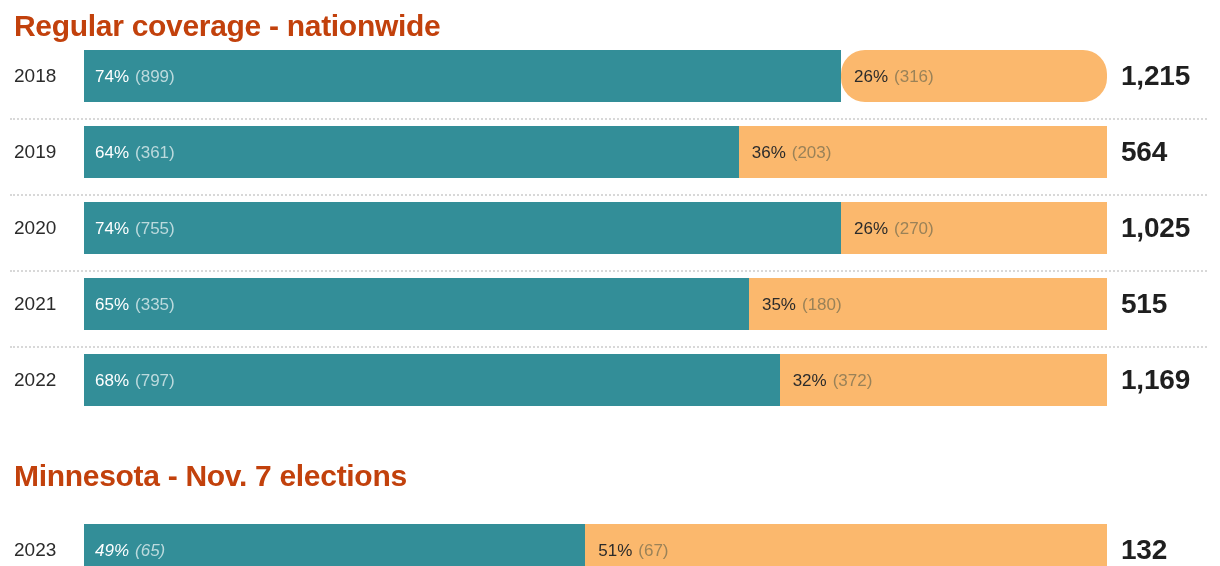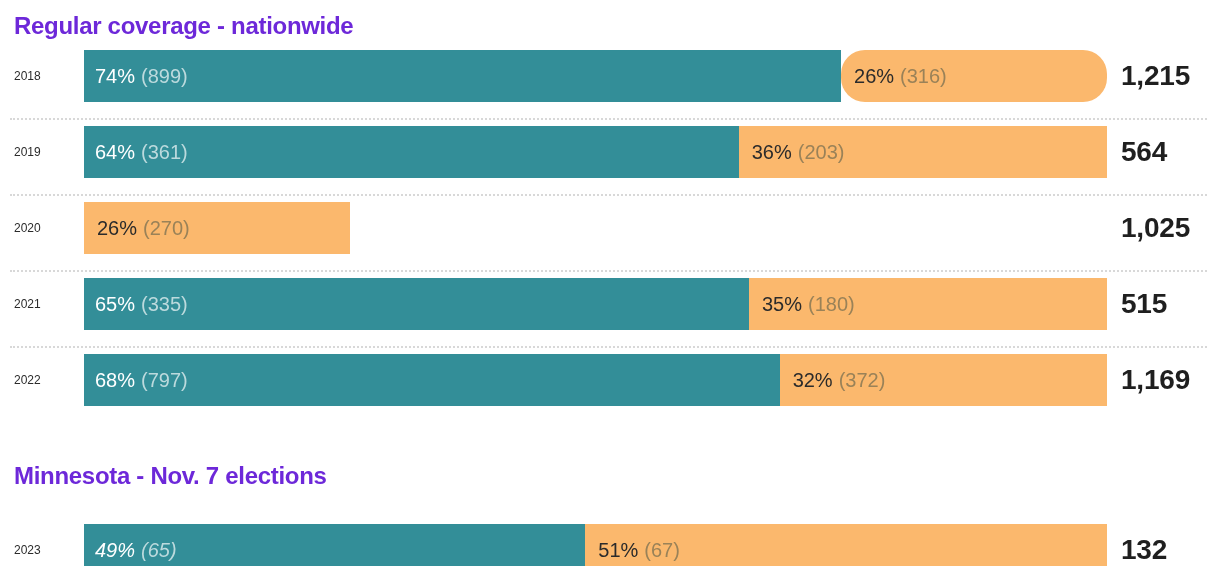--- a/index.html
+++ b/index.html
@@ -17,23 +17,23 @@
     width: 1220px;
     height: 566px;
     background: #ffffff;
     overflow: hidden;
   }
 
   
   .section-title {
     position: absolute;
     left: 14px;
-    font-size: 24px;
+    font-size: 30px;
     font-weight: bold;
-    color: #6d28d9;
+    color: #c2410c;
     letter-spacing: -0.3px;
     white-space: nowrap;
     line-height: 28px;
   }
   #title-1 { top: 12px; }
   #title-2 { top: 462px; }
 
   
   .row {
     position: absolute;
@@ -41,21 +41,21 @@
     width: 1220px;
     height: 52px;
   }
   .row-year {
     position: absolute;
     left: 14px;
     top: 0;
     width: 60px;
     height: 52px;
     line-height: 52px;
-    font-size: 12px;
+    font-size: 19px;
     color: #2b2b2b;
     text-align: left;
     white-space: nowrap;
   }
   .bar-track {
     position: absolute;
     left: 84px;
     top: 0;
     width: 1023px;
     height: 52px;
@@ -73,21 +73,21 @@
   }
   .seg-primary {
     background: #338e98;
     padding-left: 11px;
   }
   .seg-secondary {
     background: #fbb86d;
     padding-left: 13px;
   }
   .seg-label {
-    font-size: 20px;
+    font-size: 17px;
     white-space: nowrap;
     line-height: 1;
   }
   .seg-primary .pct  { color: #ffffff; }
   .seg-primary .cnt  { color: #bcdadd; margin-left: 6px; }
   .seg-secondary .pct { color: #2b2b2b; }
   .seg-secondary .cnt { color: #9a8258; margin-left: 6px; }
 
   .row-total {
     position: absolute;
@@ -141,20 +141,23 @@
           </div>
           <div class="seg seg-secondary" style="width: 36%;">
             <div class="seg-label"><span class="pct">36%</span><span class="cnt">(203)</span></div>
           </div>
         </div>
         <div class="row-total">564</div>
       </div>
       <div class="row" style="top: 202px;">
         <div class="row-year">2020</div>
         <div class="bar-track">
+          <div class="seg seg-primary" style="width: 74%;">
+            <div class="seg-label"><span class="pct">74%</span><span class="cnt">(755)</span></div>
+          </div>
           <div class="seg seg-secondary" style="width: 26%;">
             <div class="seg-label"><span class="pct">26%</span><span class="cnt">(270)</span></div>
           </div>
         </div>
         <div class="row-total">1,025</div>
       </div>
       <div class="row" style="top: 278px;">
         <div class="row-year">2021</div>
         <div class="bar-track">
           <div class="seg seg-primary" style="width: 65%;">

